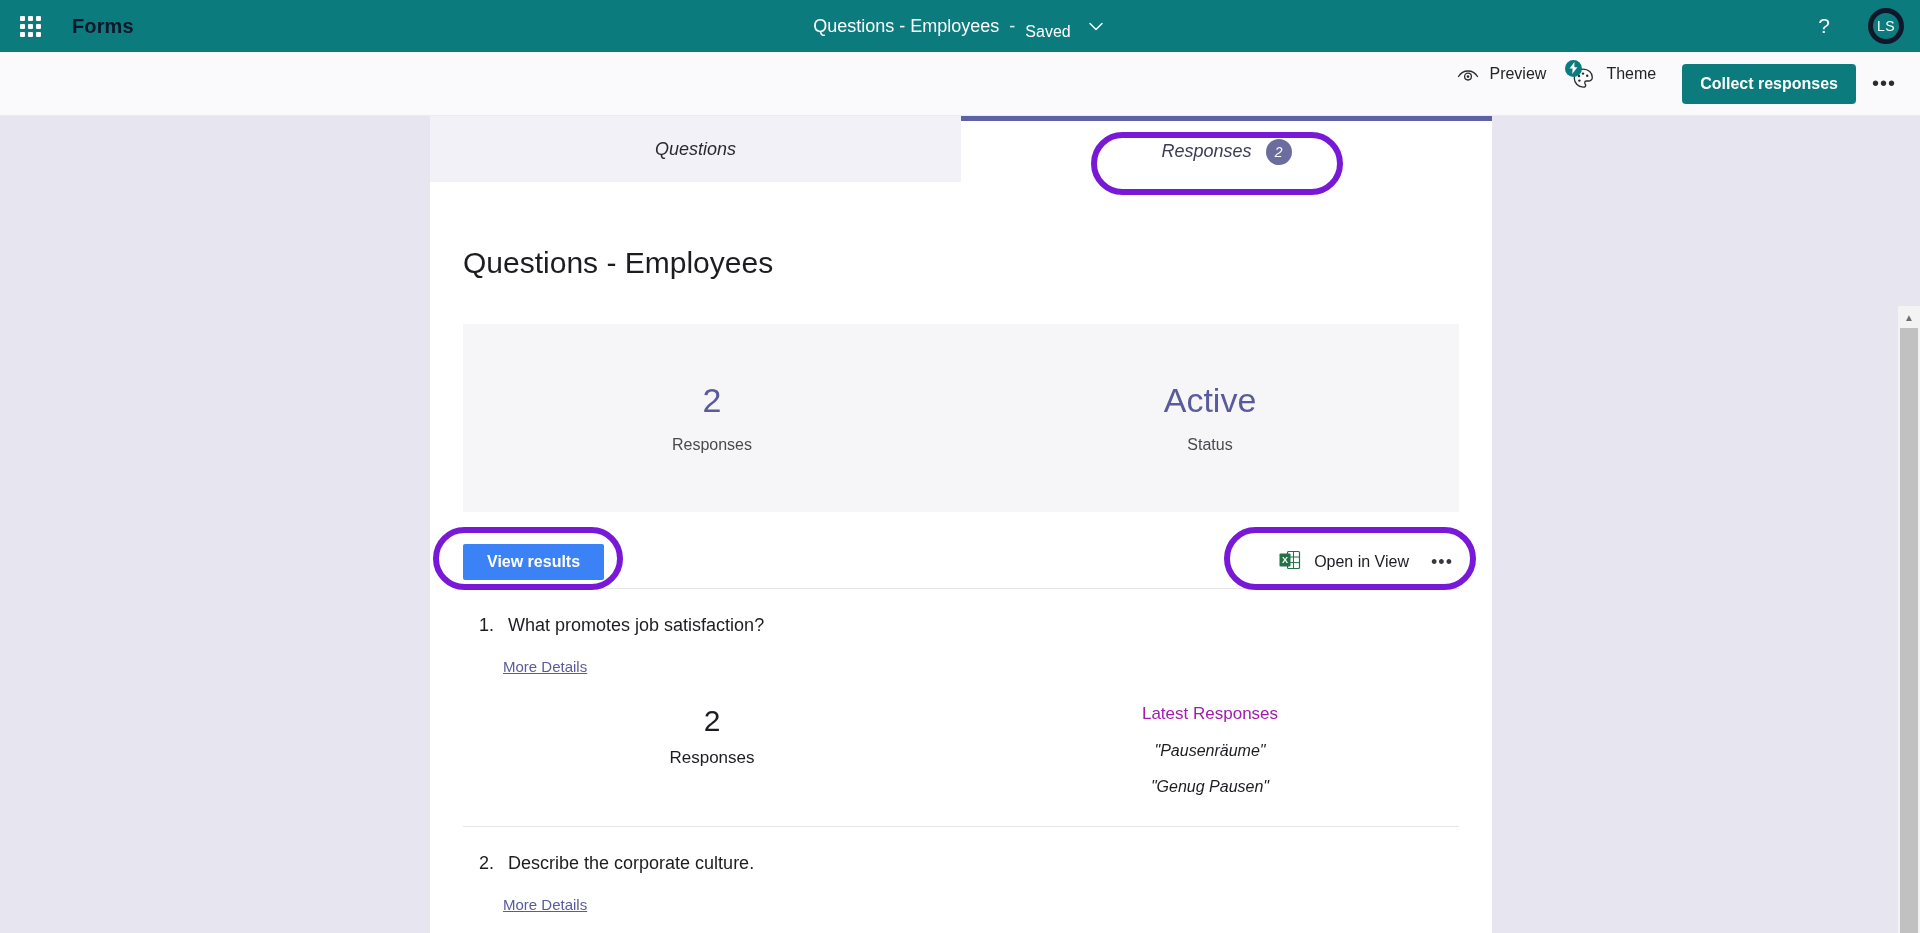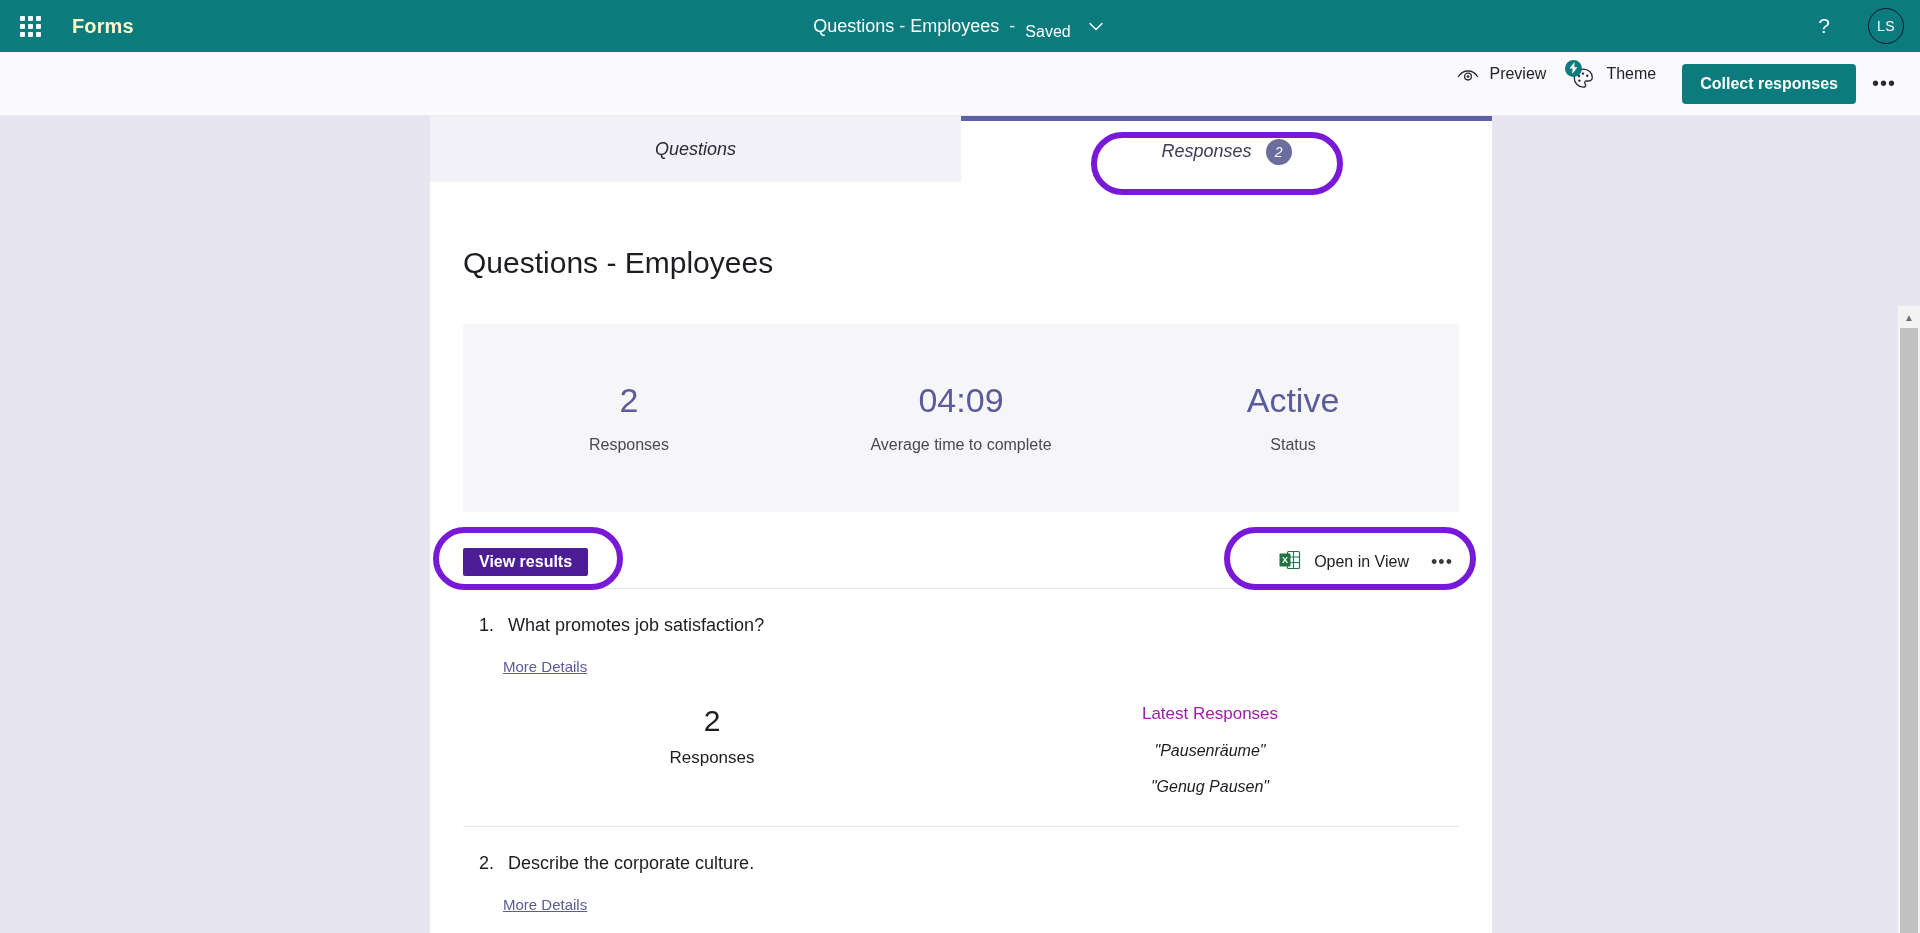--- a/index.html
+++ b/index.html
@@ -22,21 +22,21 @@
     width: 48px; height: 48px; margin-left: 6px;
     display: flex; align-items: center; justify-content: center;
     cursor: pointer; border-radius: 3px;
   }
   .waffle-grid {
     display: grid; grid-template-columns: repeat(3, 5px);
     grid-template-rows: repeat(3, 5px); gap: 3px;
   }
   .waffle-grid i { width: 5px; height: 5px; background: #ffffff; border-radius: 1px; display:block; }
   .brand {
-    font-size: 20px; font-weight: 600; color: #fef9c3;
+    font-size: 20px; font-weight: 600; color: #0f172a;
     margin-left: 18px; letter-spacing: .1px;
   }
   .doctitle {
     position: absolute; left: 0; right: 0; top: 0; height: 52px;
     display: flex; align-items: center; justify-content: center;
     gap: 0px; pointer-events: none;
   }
   .doctitle > * { pointer-events: auto; }
   .doctitle .dt-name { font-size: 18px; color: #ffffff; }
   .doctitle .dt-sep  { font-size: 18px; color: #d9ecec; margin: 0 10px; }
@@ -48,21 +48,21 @@
   .suite-right {
     position: absolute; right: 0; top: 0; height: 52px;
     display: flex; align-items: center; gap: 0px;
   }
   .help-btn {
     width: 48px; height: 48px; display: flex; align-items: center; justify-content: center;
     font-size: 21px; color: #ffffff; cursor: pointer;
   }
   .avatar {
     width: 36px; height: 36px; border-radius: 50%;
-    border: 1px solid #0f172a; color: #ffffff;
+    border: 5px solid #0f172a; color: #ffffff;
     display: flex; align-items: center; justify-content: center;
     font-size: 14px; letter-spacing: .5px; margin-right: 16px; margin-left: 20px;
     cursor: pointer;
   }
 
   
   .cmdbar {
     position: absolute; top: 52px; left: 0;
     width: 1920px; height: 64px;
     background: #faf9fb;
@@ -143,24 +143,24 @@
     font-size: 34px; color: #5a5b9a; line-height: 1.1; font-weight: 400;
   }
   .stat .lbl {
     margin-top: 16px; font-size: 16px; color: #4a4950;
   }
   .actionrow {
     margin: 24px 33px 0 33px;
     height: 52px; display: flex; align-items: center; justify-content: space-between;
   }
   .view-results {
-    background: #4c1d95; color: #ffffff; border: none;
+    background: #3b82f6; color: #ffffff; border: none;
     font-family: "Liberation Sans", sans-serif;
     font-size: 16px; font-weight: 600;
-    height: 28px; padding: 0 16px; border-radius: 2px; cursor: pointer;
+    height: 36px; padding: 0 24px; border-radius: 2px; cursor: pointer;
   }
   .excel-group { display: flex; align-items: center; gap: 6px; }
   .excel-btn {
     display: flex; align-items: center; gap: 12px;
     height: 40px; padding: 0 10px; cursor: pointer;
     font-size: 16px; color: #1d1c21; border-radius: 3px;
   }
   .excel-more {
     width: 34px; height: 34px; display:flex; align-items:center; justify-content:center;
     color: #3a393f; font-size: 18px; cursor: pointer; letter-spacing: 1px;
@@ -290,24 +290,20 @@
   </div>
 
   <div class="card">
 
     <div class="form-title">Questions - Employees</div>
 
     <div class="stats">
       <div class="stat">
         <div class="val">2</div>
         <div class="lbl">Responses</div>
-      </div>
-      <div class="stat">
-        <div class="val">04:09</div>
-        <div class="lbl">Average time to complete</div>
       </div>
       <div class="stat">
         <div class="val">Active</div>
         <div class="lbl">Status</div>
       </div>
     </div>
 
     <div class="actionrow">
       <button class="view-results">View results</button>
       <div class="excel-group">

